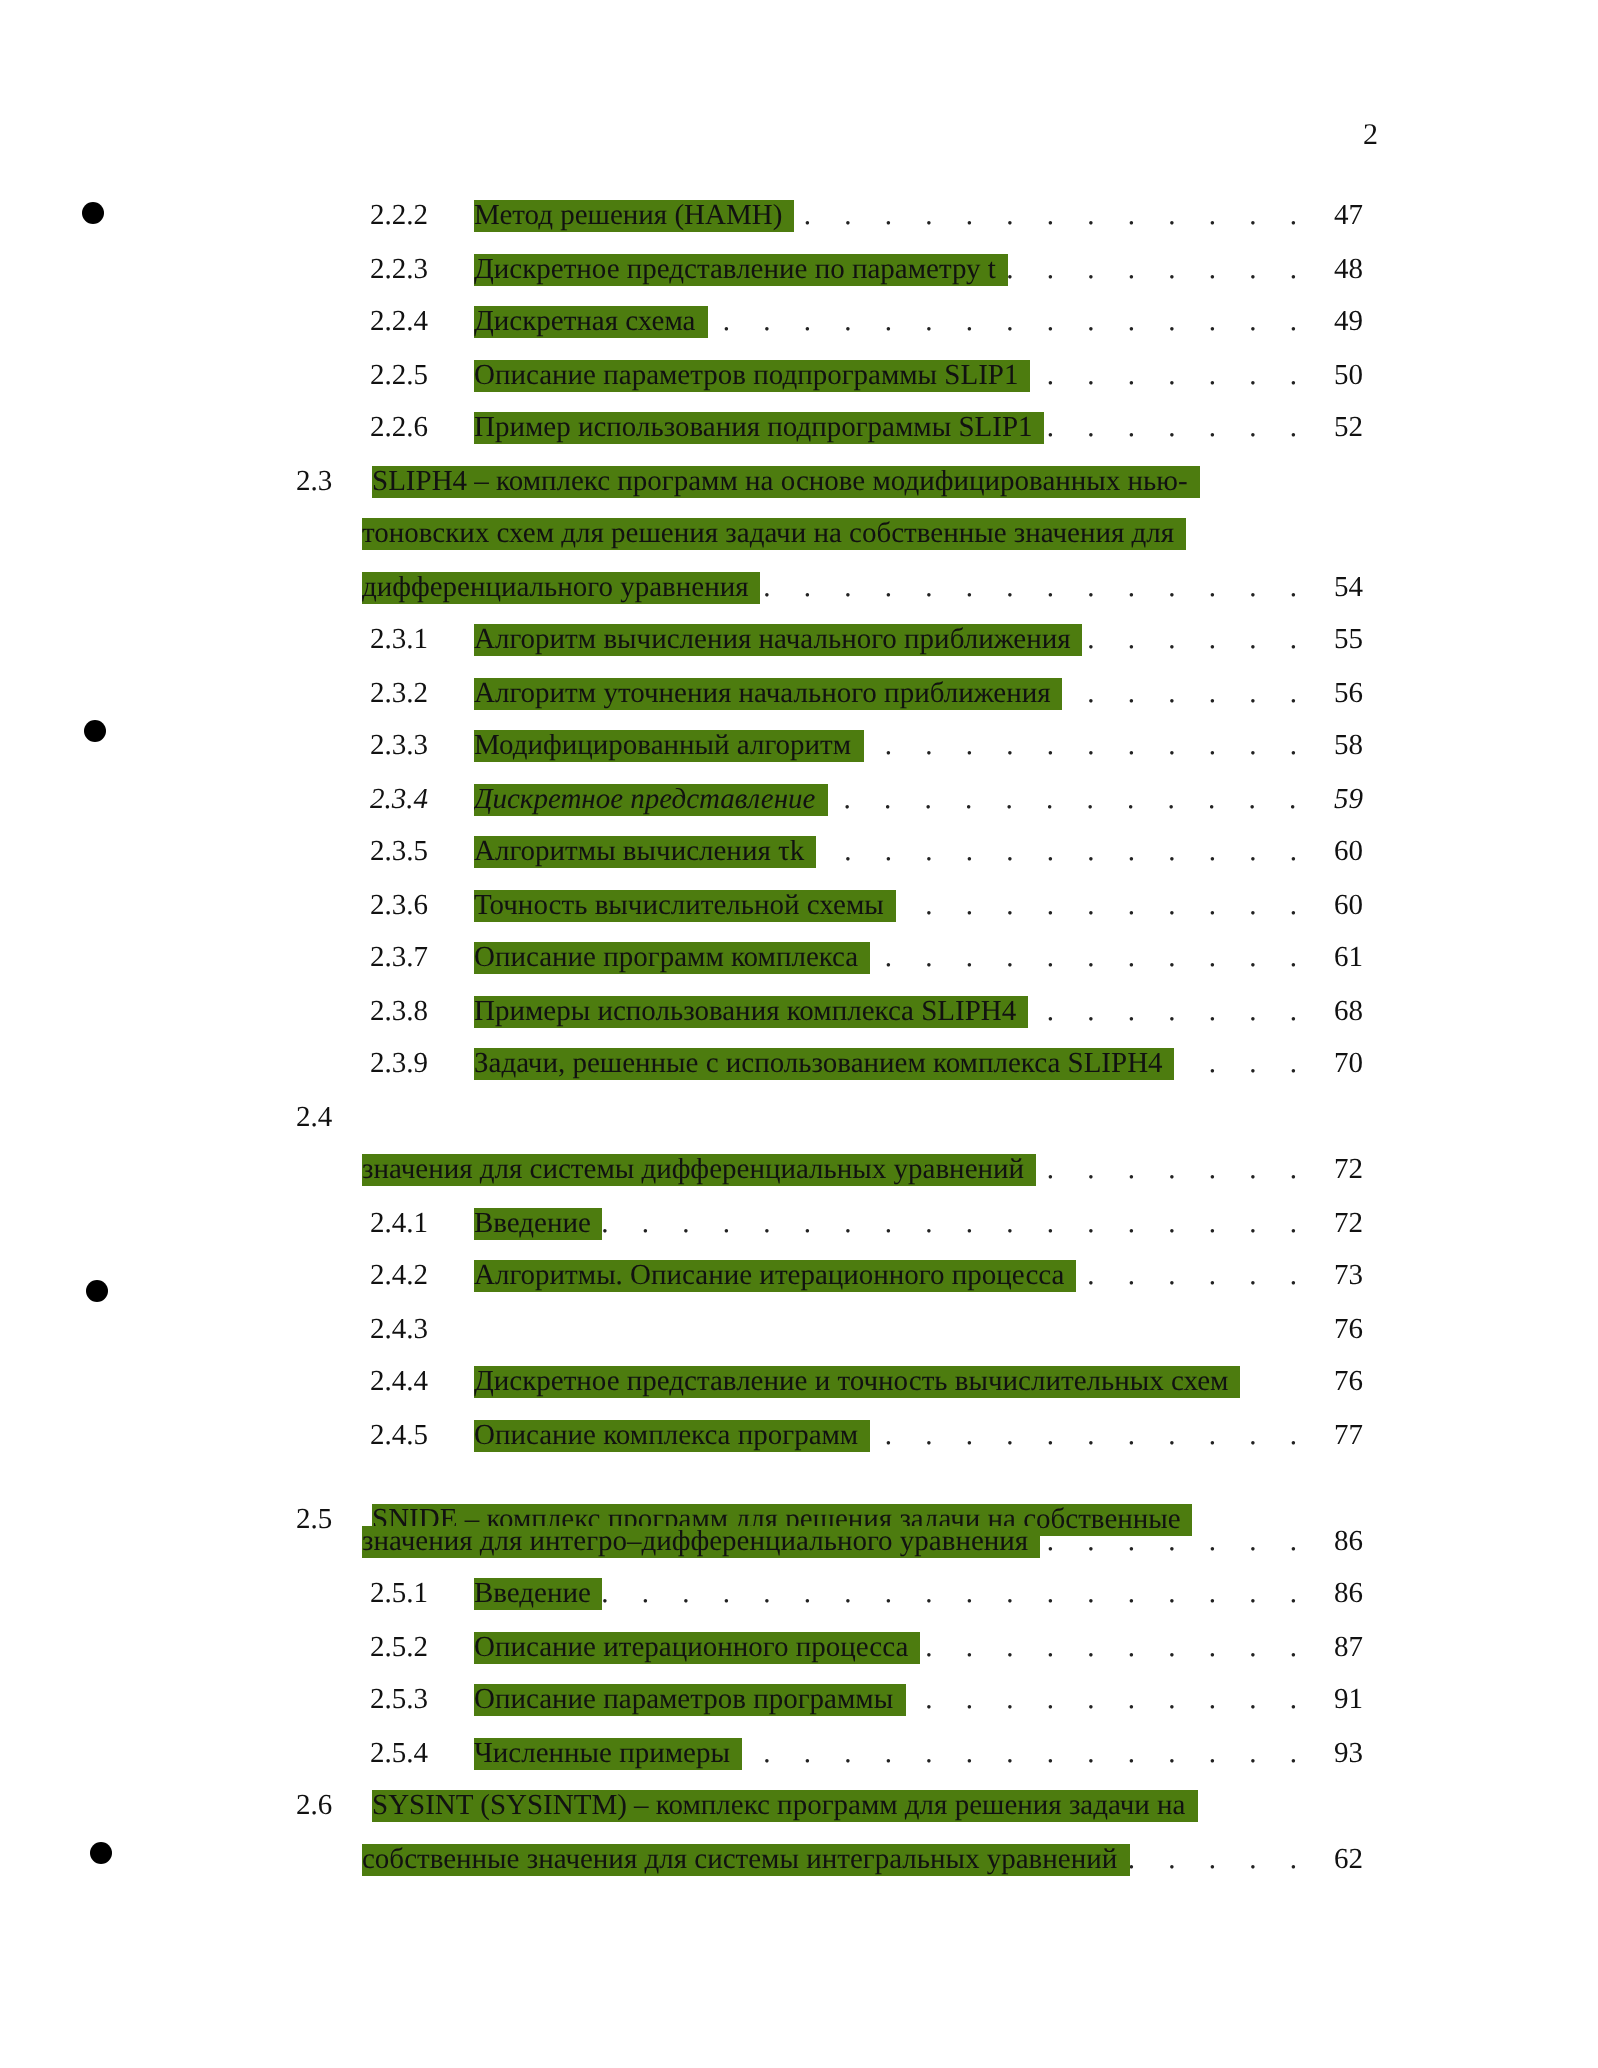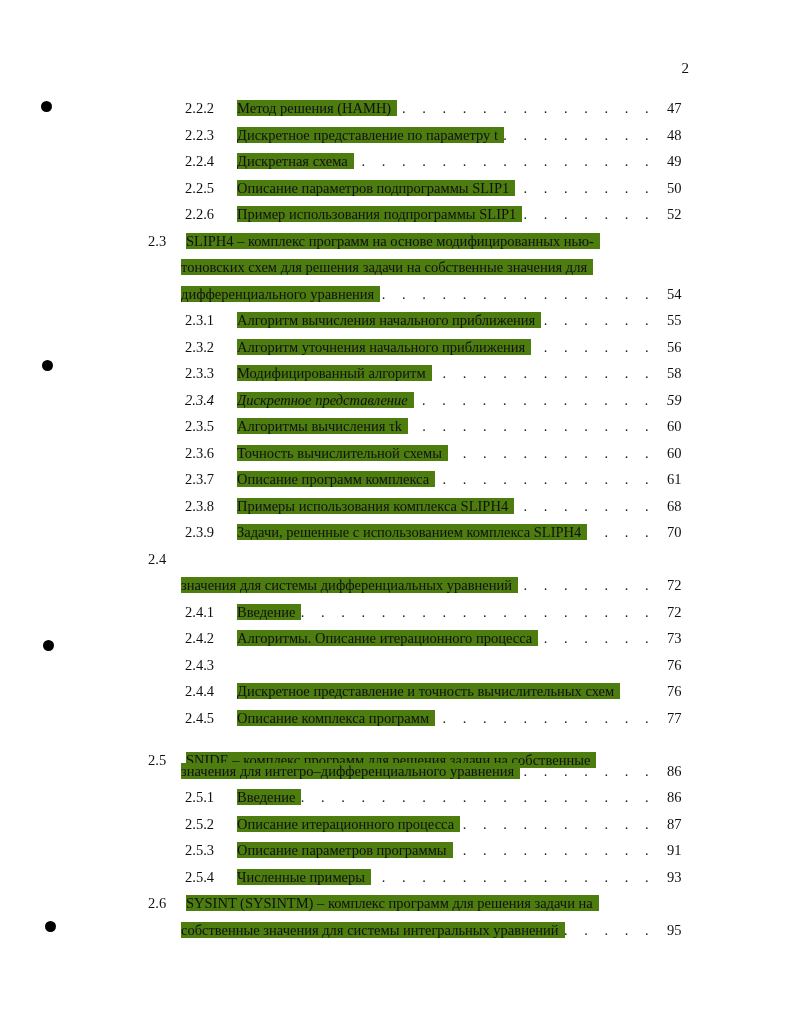--- a/index.html
+++ b/index.html
@@ -291,15 +291,15 @@
       <span class="text">SYSINT (SYSINTM) – комплекс программ для решения задачи на</span>
     </span>
     <span class="page"></span>
   </div>
     <div class="row cont" style="top: 821.5px; left: 0px; width: 799px;">
     <span class="num"></span>
     <span class="title">
       <span class="leader" style="text-align: right; direction: rtl;">. . . . . . . . . . . . . . . . . . . . . . . . . . . . . . . . . . . . . . . . . . . . . . . . . . . . . . . . . . . . . . . . . . . . . . . . . . . . . . . . </span>
       <span class="text">собственные значения для системы интегральных уравнений</span>
     </span>
-    <span class="page">95</span>
+    <span class="page">62</span>
   </div>
   </div>
 
 </body></html>

